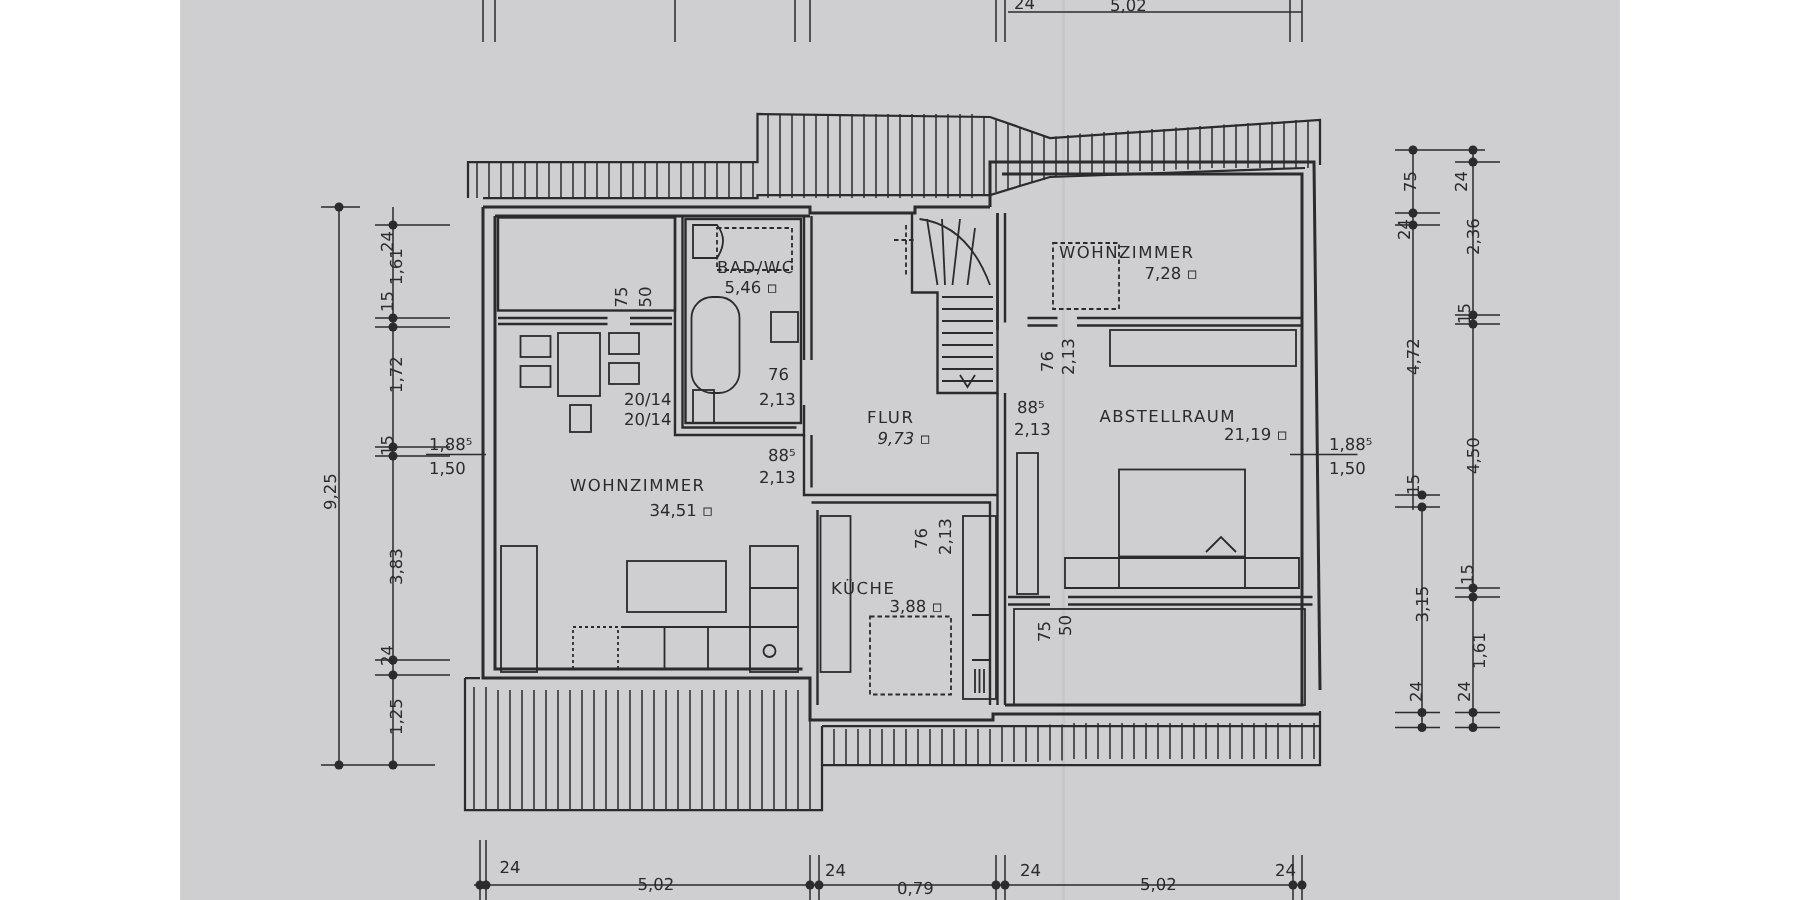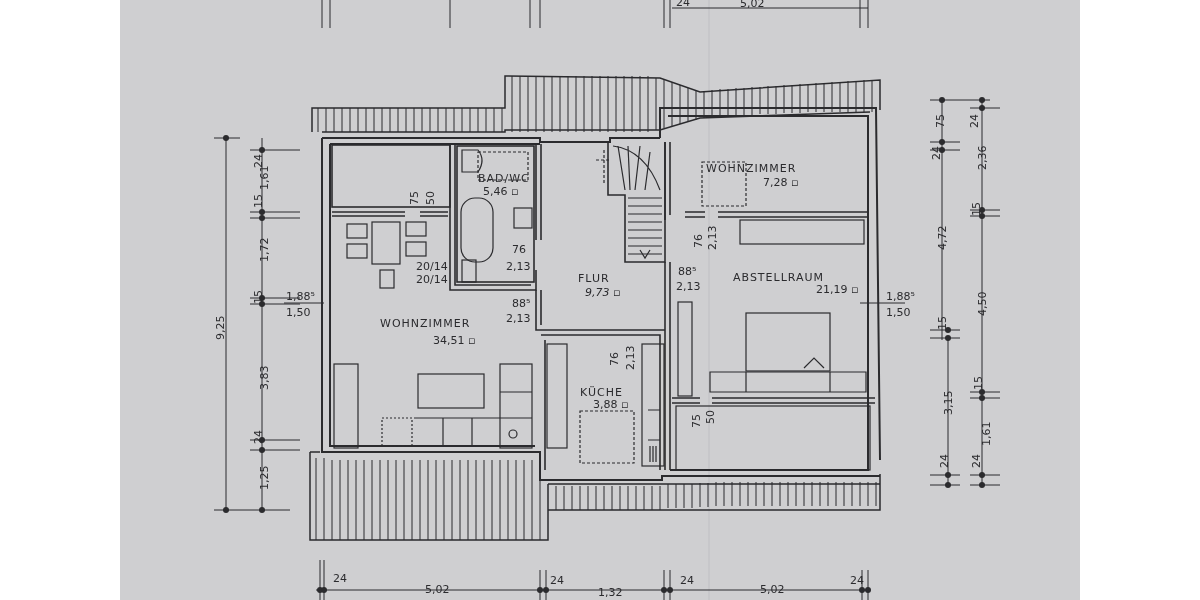--- a/index.html
+++ b/index.html
@@ -164,21 +164,21 @@
 <div class="lbl" style="left:478px;top:172px;">BAD/WC</div>
 <div class="num" style="left:483px;top:185px;">5,46 ▫</div>
 <div class="lbl" style="left:706px;top:162px;">WOHNZIMMER</div>
 <div class="num" style="left:763px;top:176px;">7,28 ▫</div>
 <div class="lbl" style="left:578px;top:272px;">FLUR</div>
 <div class="num" style="left:585px;top:286px;font-style:italic;">9,73 ▫</div>
 <div class="lbl" style="left:733px;top:271px;">ABSTELLRAUM</div>
 <div class="num" style="left:800px;top:283px;margin-left:16px;">21,19 ▫</div>
 <div class="lbl" style="left:380px;top:317px;">WOHNZIMMER</div>
 <div class="num" style="left:433px;top:334px;">34,51 ▫</div>
-<div class="lbl" style="left:580px;top:386px;">KÜCHE</div>
+<div class="lbl" style="left:554px;top:386px;">KÜCHE</div>
 <div class="num" style="left:593px;top:398px;">3,88 ▫</div>
 
 <div class="vnum" style="left:408px;top:205px;">75</div>
 <div class="vnum" style="left:424px;top:205px;">50</div>
 <div class="num" style="left:416px;top:260px;">20/14</div>
 <div class="num" style="left:416px;top:273px;">20/14</div>
 <div class="num" style="left:512px;top:243px;">76</div>
 <div class="num" style="left:506px;top:260px;">2,13</div>
 <div class="num" style="left:512px;top:297px;">88⁵</div>
 <div class="num" style="left:506px;top:312px;">2,13</div>
@@ -215,19 +215,19 @@
 <div class="vnum" style="left:976px;top:170px;">2,36</div>
 <div class="vnum" style="left:970px;top:216px;">15</div>
 <div class="vnum" style="left:976px;top:316px;">4,50</div>
 <div class="vnum" style="left:972px;top:390px;">15</div>
 <div class="vnum" style="left:980px;top:446px;">1,61</div>
 <div class="vnum" style="left:970px;top:468px;">24</div>
 
 <div class="num" style="left:333px;top:572px;">24</div>
 <div class="num" style="left:425px;top:583px;">5,02</div>
 <div class="num" style="left:550px;top:574px;">24</div>
-<div class="num" style="left:598px;top:586px;">1,32</div>
+<div class="num" style="left:598px;top:586px;">0,79</div>
 <div class="num" style="left:680px;top:574px;">24</div>
 <div class="num" style="left:760px;top:583px;">5,02</div>
 <div class="num" style="left:850px;top:574px;">24</div>
 
 <div class="num" style="left:676px;top:-4px;">24</div>
 <div class="num" style="left:740px;top:-3px;">5,02</div>
 
 </body></html>

